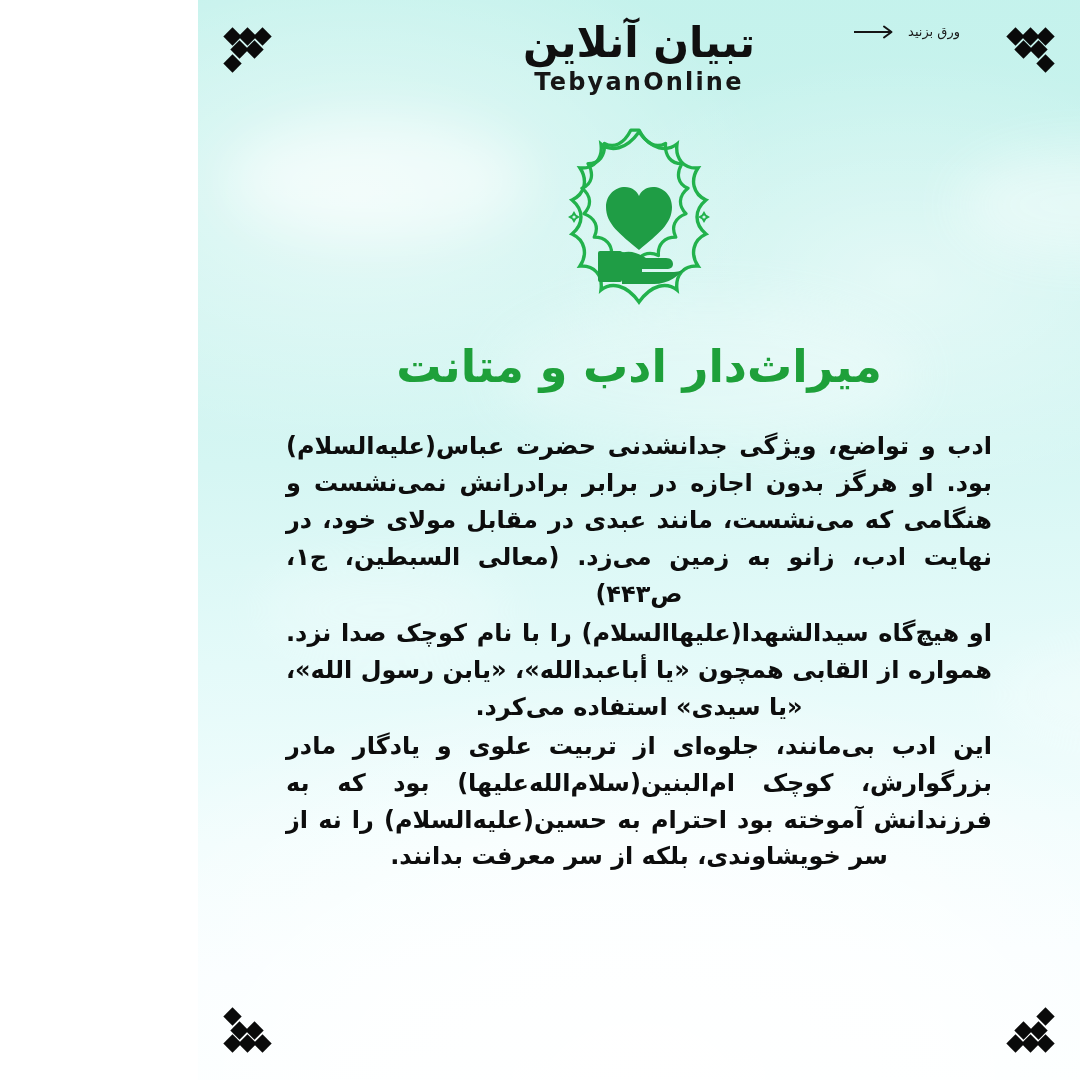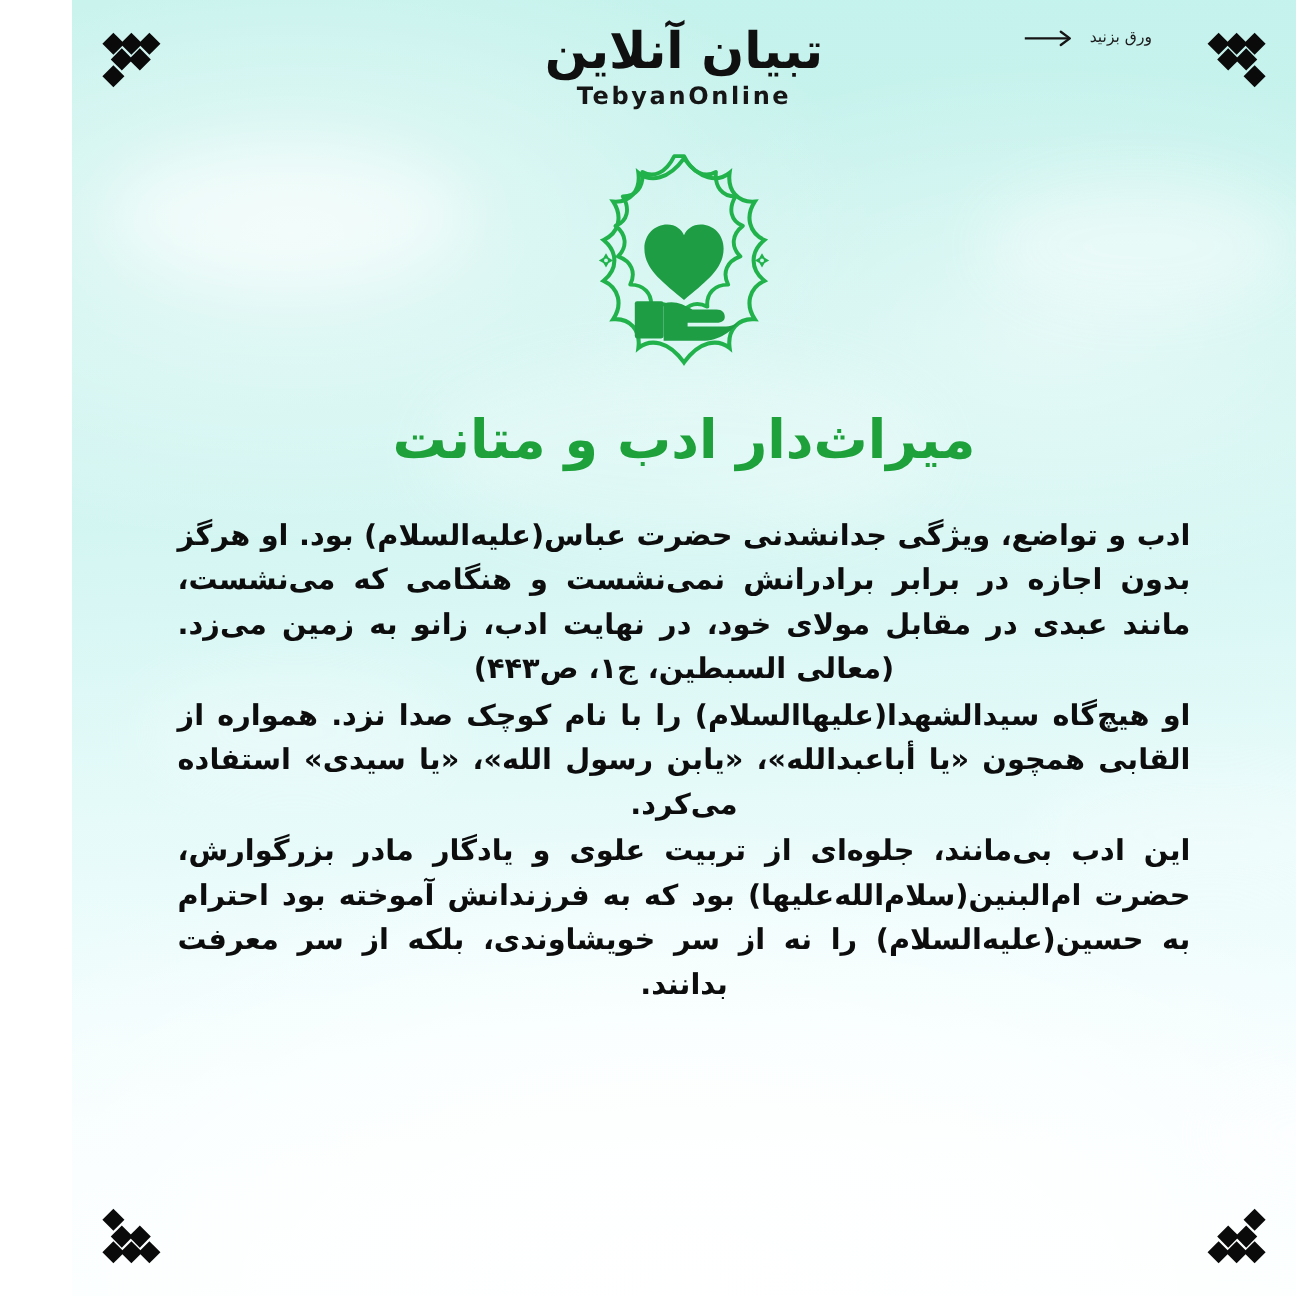--- a/index.html
+++ b/index.html
@@ -5,21 +5,21 @@
 <style>
   * { margin:0; padding:0; box-sizing:border-box; }
 
   html, body {
     width:1080px; height:1080px;
     font-family:"DejaVu Sans","Liberation Sans",sans-serif;
   }
 
   .card {
     position:relative;
-    width:1020px; height:1080px;
+    width:882px; height:1080px;
     overflow:hidden;
     background:
       radial-gradient(ellipse 120% 60% at 50% 100%, rgba(255,255,255,0.97) 0%, rgba(255,255,255,0.75) 28%, rgba(255,255,255,0.0) 62%),
       radial-gradient(ellipse 80% 40% at 18% 18%, rgba(255,255,255,0.55) 0%, rgba(255,255,255,0) 60%),
       radial-gradient(ellipse 70% 35% at 80% 26%, rgba(255,255,255,0.45) 0%, rgba(255,255,255,0) 60%),
       linear-gradient(178deg, #c4f2ec 0%, #caf3ee 22%, #d5f6f3 42%, #e4faf9 60%, #f1fdfd 76%, #f8feff 88%, #fbffff 100%);
     margin-left: 30px;
   }
 
   
@@ -42,21 +42,21 @@
   
   .brand {
     position:absolute; left:0; right:0; top:20px;
     display:flex; flex-direction:column; align-items:center; gap:2px;
   }
   .brand-fa {
     font-size:42px; font-weight:700; color:#101010; letter-spacing:-1px;
     line-height:1.1; direction:rtl;
   }
   .brand-en {
-    font-size:20px; font-weight:600; color:#161616;
+    font-size:24px; font-weight:600; color:#161616;
     letter-spacing:2.2px; direction:ltr;
   }
 
   .swipe {
     position:absolute; right:120px; top:24px;
     display:flex; align-items:center; gap:9px; direction:rtl;
   }
   .swipe-text { font-size:13px; color:#1b1b1b; font-weight:400; }
   .swipe-arrow { display:block; }
 
@@ -240,16 +240,16 @@
                  L 88 162 Z"></path>
       </g>
     </svg>
   </div>
 
   <h1 class="title">میراث‌دار ادب و متانت</h1>
 
   <div class="body-wrap">
     <p class="para">ادب و تواضع، ویژگی جدانشدنی حضرت عباس(علیه‌السلام) بود. او هرگز بدون اجازه در برابر برادرانش نمی‌نشست و هنگامی که می‌نشست، مانند عبدی در مقابل مولای خود، در نهایت ادب، زانو به زمین می‌زد. (معالی السبطین، ج۱، ص۴۴۳)</p>
     <p class="para">او هیچ‌گاه سیدالشهدا(علیها‌السلام) را با نام کوچک صدا نزد. همواره از القابی همچون «یا أباعبدالله»، «یابن رسول الله»، «یا سیدی» استفاده می‌کرد.</p>
-    <p class="para last">این ادب بی‌مانند، جلوه‌ای از تربیت علوی و یادگار مادر بزرگوارش، حضرت ام‌البنین(سلام‌الله‌علیها) بود که به فرزندانش آموخته بود احترام به حسین(علیه‌السلام) را نه از سر خویشاوندی، بلکه از سر معرفت بدانند.</p>
+    <p class="para last">این ادب بی‌مانند، جلوه‌ای از تربیت علوی و یادگار مادر بزرگوارش، کوچک ام‌البنین(سلام‌الله‌علیها) بود که به فرزندانش آموخته بود احترام به حسین(علیه‌السلام) را نه از سر خویشاوندی، بلکه از سر معرفت بدانند.</p>
   </div>
 
 </div>
 
 </body></html>

